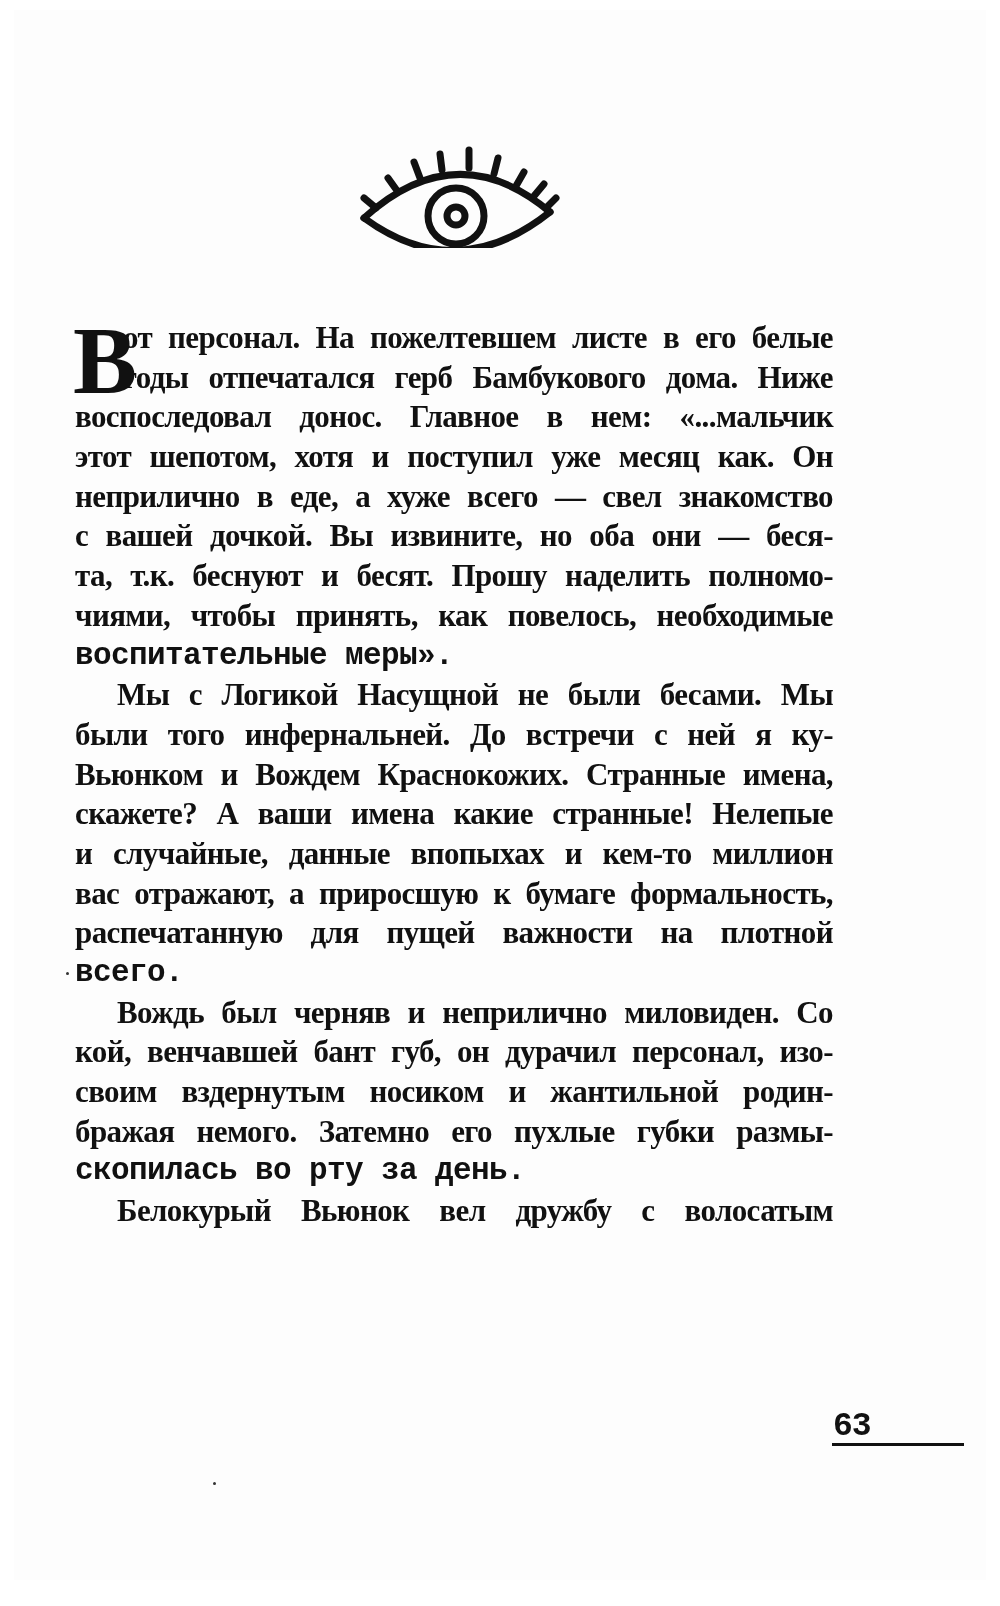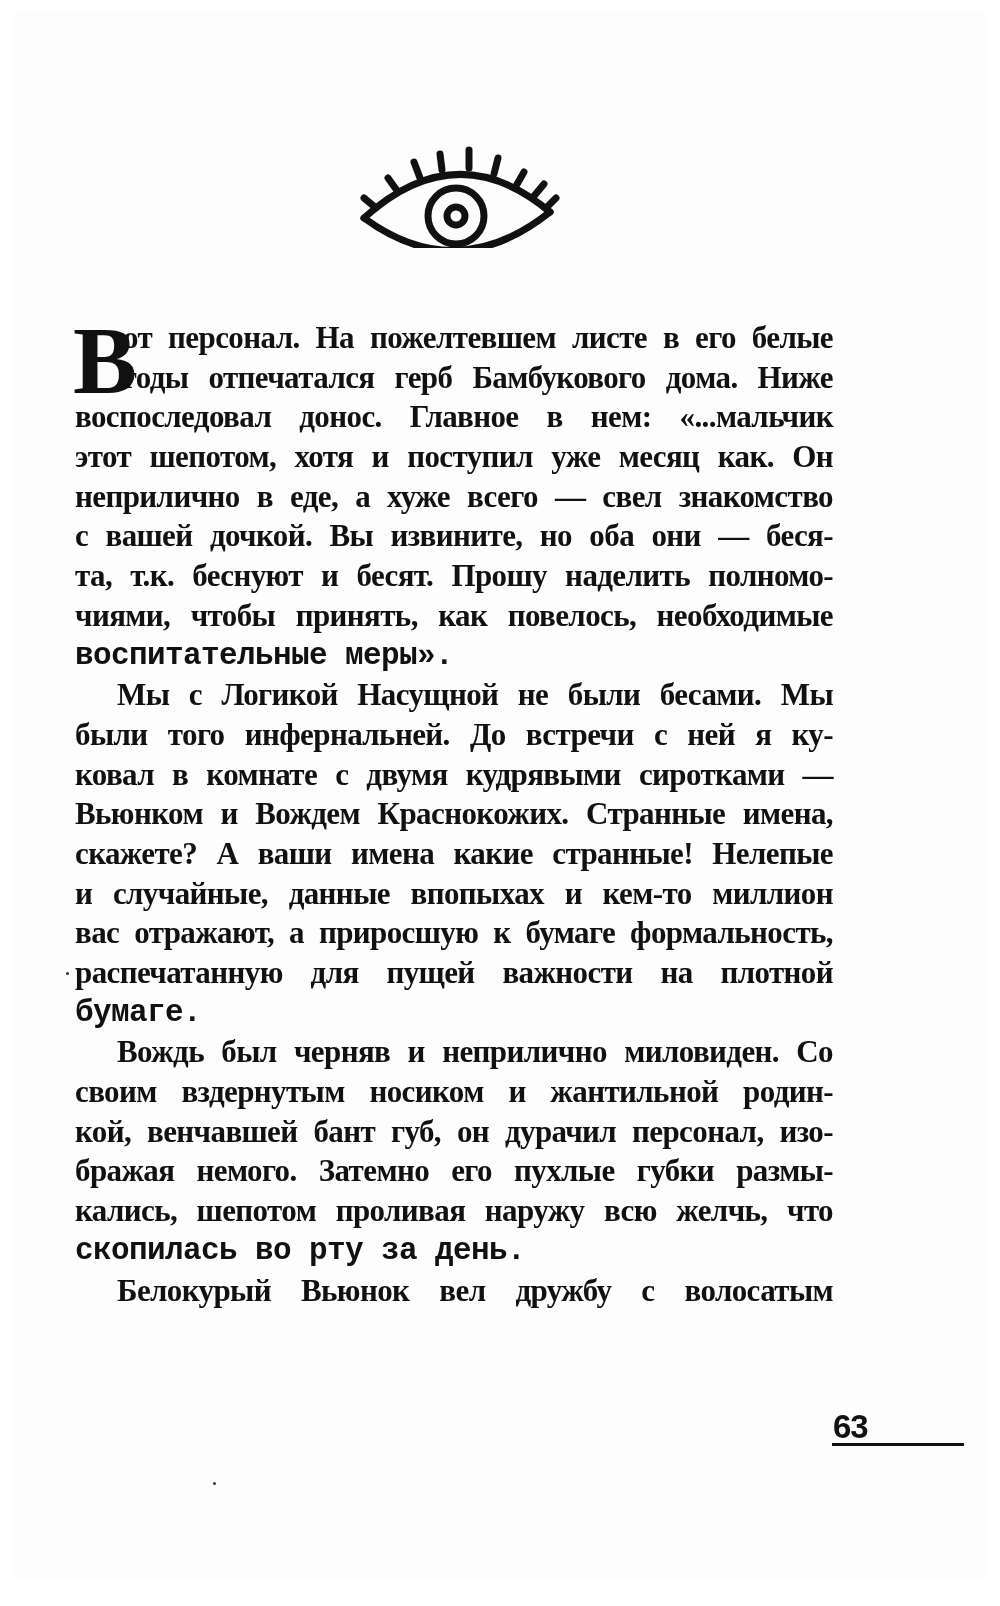--- a/index.html
+++ b/index.html
@@ -51,21 +51,21 @@
     font-family: "Liberation Serif", "DejaVu Serif", serif;
     font-weight: bold;
     font-size: 96px;
     line-height: 70px;
     color: #111111;
   }
   .line.after-drop { padding-left: 48px; }
   .page-number {
     position: absolute;
     left: 833px; top: 1408px;
-    font-family: Liberation Sans, sans-serif;
+    font-family: Liberation Mono, monospace;
     font-weight: bold;
     font-size: 33px;
     letter-spacing: -1px;
     color: #111111;
   }
   .page-rule {
     position: absolute;
     left: 832px; top: 1443px;
     width: 132px; height: 3px;
     background: #111111;
@@ -105,35 +105,33 @@
     <span class="line">неприлично в еде, а хуже всего — свел знакомство</span>
     <span class="line">с вашей дочкой. Вы извините, но оба они — беся-</span>
     <span class="line">та, т.к. беснуют и бесят. Прошу наделить полномо-</span>
     <span class="line">чиями, чтобы принять, как повелось, необходимые</span>
     <span class="line last">воспитательные меры».</span>
   </div>
 
   <div>
     <span class="line indent">Мы с Логикой Насущной не были бесами. Мы</span>
     <span class="line">были того инфернальней. До встречи с ней я ку-</span>
-    <span class="line">ковал в комнате с двумя кудрявыми сиротками —</span>
     <span class="line">Вьюнком и Вождем Краснокожих. Странные имена,</span>
     <span class="line">скажете? А ваши имена какие странные! Нелепые</span>
     <span class="line">и случайные, данные впопыхах и кем-то миллион</span>
     <span class="line">вас отражают, а приросшую к бумаге формальность,</span>
     <span class="line">распечатанную для пущей важности на плотной</span>
-    <span class="line last">бумаге.</span>
+    <span class="line last">всего.</span>
   </div>
 
   <div>
     <span class="line indent">Вождь был черняв и неприлично миловиден. Со</span>
+    <span class="line">кой, венчавшей бант губ, он дурачил персонал, изо-</span>
     <span class="line">своим вздернутым носиком и жантильной родин-</span>
-    <span class="line">кой, венчавшей бант губ, он дурачил персонал, изо-</span>
     <span class="line">бражая немого. Затемно его пухлые губки размы-</span>
-    <span class="line">кались, шепотом проливая наружу всю желчь, что</span>
     <span class="line last">скопилась во рту за день.</span>
   </div>
 
   <div>
     <span class="line indent">Белокурый Вьюнок вел дружбу с волосатым</span>
   </div>
 </div>
 
 <div class="page-number">63</div>
 <div class="page-rule"></div>

